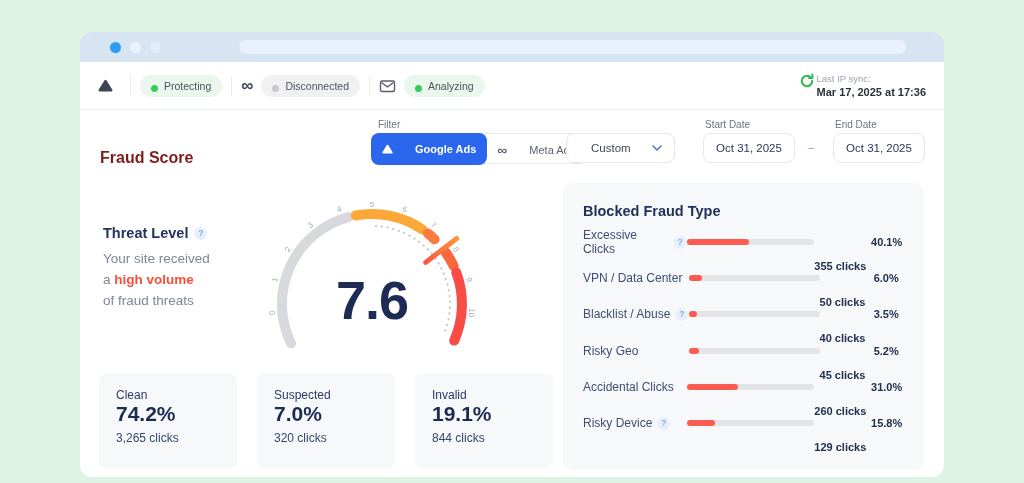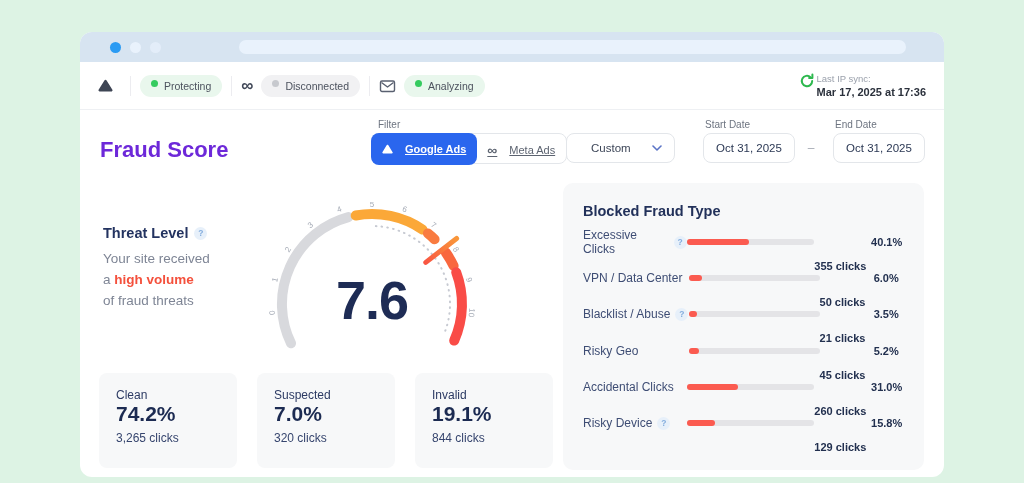--- a/index.html
+++ b/index.html
@@ -17,36 +17,36 @@
   
   .chrome { height:30px; background:#d7e4f1; display:flex; align-items:center; padding-left:30px; }
   .cdot { width:11px; height:11px; border-radius:50%; margin-right:9px; }
   .cdot.blue { background:#2b9bf3; }
   .cdot.l1 { background:#e9f2fc; }
   .cdot.l2 { background:#e3edf9; }
   .urlbar { margin-left:69px; width:667px; height:14px; border-radius:7px; background:#e9f2fc; }
   
   .appbar { height:48px; border-bottom:1px solid #eef0f3; display:flex; align-items:center; padding:0 18px; background:#fff; }
   .vdiv { width:1px; height:20px; background:#ececf0; margin:0 9px; }
-  .badge { display:flex; align-items:flex-start; gap:6px; padding:5px 11px; border-radius:13px; font-size:10.5px; color:#4c525e; white-space:nowrap; }
+  .badge { display:flex; align-items:flex-end; gap:6px; padding:5px 11px; border-radius:13px; font-size:10.5px; color:#4c525e; white-space:nowrap; }
   .badge.green { background:#e9f7ed; }
   .badge.gray { background:#f1f1f3; }
   .bdot { width:7px; height:7px; border-radius:50%; }
   .bdot.on { background:#35cb5f; }
   .bdot.off { background:#c7c9ce; }
   .platicon { display:flex; align-items:center; margin-right:8px; }
   .meta-glyph { font-size:17px; font-weight:bold; color:#414858; line-height:1; }
   .syncwrap { margin-left:auto; display:flex; align-items:flex-start; gap:2px; }
   .syn-label { font-size:9.5px; color:#9ba1ac; margin-bottom:2px; }
   .syn-value { font-size:11px; font-weight:bold; color:#2b313c; }
   
-  .page-title { position:absolute; left:20px; top:105px; font-size:22px; font-weight:bold; color:#6d28d9; }
+  .page-title { position:absolute; left:20px; top:117px; font-size:16px; font-weight:bold; color:#7f1d1d; }
   .small-label { position:absolute; font-size:10px; color:#6d7480; }
   .toggle { position:absolute; left:291px; top:101px; height:31px; display:flex; border:1px solid #e3e6ea; border-radius:8px; background:#fff; align-items:stretch; }
-  .tbtn { display:flex; align-items:center; gap:12px; padding:16px 11px; font-size:11px; cursor:pointer;text-decoration:underline; }
+  .tbtn { display:flex; align-items:center; gap:22px; padding:16px 11px; font-size:11px; cursor:pointer; }
   .tbtn.active { background:#2a66ee; color:#fff; border-radius:8px; margin:-1px; font-weight:bold; }
   .tbtn.inactive { color:#5c6370; }
   .selectbox { position:absolute; display:flex; align-items:center; height:30px; background:#fff; border:1px solid #e3e6ea; border-radius:8px; font-size:11.5px; color:#3d4658; padding:0 12px; cursor:pointer; }
   .dateinput { position:absolute; display:flex; align-items:center; justify-content:center; width:92px; height:30px; background:#fff; border:1px solid #e3e6ea; border-radius:8px; font-size:11.5px; color:#2b3854; cursor:text; }
   .datedash { position:absolute; left:722px; top:109px; width:18px; text-align:center; font-size:12px; color:#a6abb5; }
   .chev { margin-left:auto; }
   
   .threat-title { position:absolute; left:23px; top:193px; font-size:14.5px; font-weight:bold; color:#233360; display:flex; align-items:center; gap:6px; }
   .help { width:13px; height:13px; border-radius:50%; background:#e7f0fa; color:#85aede; font-size:8.5px; font-weight:bold; display:inline-flex; align-items:center; justify-content:center; flex:0 0 auto; cursor:pointer; }
   .threat-text { position:absolute; left:23px; top:216px; font-size:13.5px; color:#7e8595; line-height:21px; }
@@ -241,21 +241,21 @@
           <div class="fpct">6.0%</div>
         </div>
         <div class="frow">
           <div class="flabel">
             <span>Blacklist / Abuse</span>
             <span class="help">?</span>
           </div>
           <div class="track">
             <div class="fill" style="width: 6%; background: rgb(251, 91, 80);"></div>
           </div>
-          <div class="fclicks">21 clicks</div>
+          <div class="fclicks">40 clicks</div>
           <div class="fpct">3.5%</div>
         </div>
         <div class="frow">
           <div class="flabel">
             <span>Risky Geo</span>
           </div>
           <div class="track">
             <div class="fill" style="width: 8%; background: rgb(251, 91, 80);"></div>
           </div>
           <div class="fclicks">45 clicks</div>

